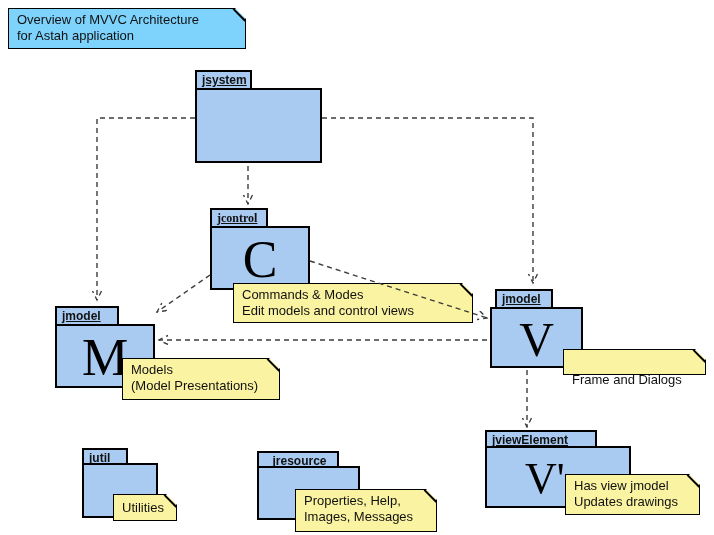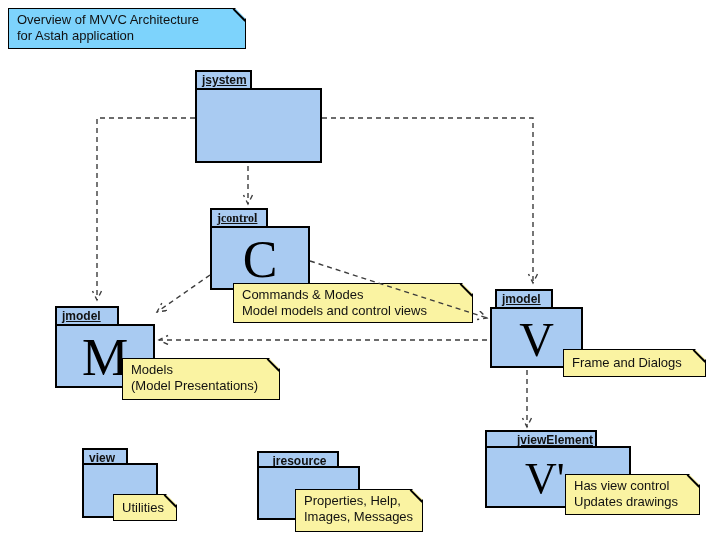--- a/index.html
+++ b/index.html
@@ -71,62 +71,62 @@
     <span class="big-letter" style="font-size:52px;">M</span>
   </div>
 
   <div class="pkg-tab" style="left:495px;top:289px;width:58px;height:18px;">
     <span>jmodel</span>
   </div>
   <div class="pkg-body" style="left:490px;top:307px;width:93px;height:61px;">
     <span class="big-letter" style="font-size:48px;">V</span>
   </div>
 
-  <div class="pkg-tab" style="left:485px;top:430px;width:112px;height:16px;text-align:right;">
+  <div class="pkg-tab" style="left:485px;top:430px;width:112px;height:16px;">
     <span>jviewElement</span>
   </div>
   <div class="pkg-body" style="left:485px;top:446px;width:146px;height:62px;justify-content:flex-start;padding-left:38px;">
     <span class="big-letter" style="font-size:44px;">V'</span>
   </div>
 
   <div class="pkg-tab" style="left:82px;top:448px;width:46px;height:15px;">
-    <span>view</span>
+    <span>jutil</span>
   </div>
   <div class="pkg-body" style="left:82px;top:463px;width:76px;height:55px;"></div>
 
   <div class="pkg-tab" style="left:257px;top:451px;width:82px;height:15px;text-align:center;">
     <span>jresource</span>
   </div>
   <div class="pkg-body" style="left:257px;top:466px;width:103px;height:54px;"></div>
 
 
   <div class="note" style="left:233px;top:283px;width:240px;height:40px;">
     <div class="note-line">Commands &amp; Modes</div>
-    <div class="note-line">Model models and control views</div>
+    <div class="note-line">Edit models and control views</div>
   </div>
 
   <div class="note" style="left:122px;top:358px;width:158px;height:42px;">
     <div class="note-line">Models</div>
     <div class="note-line">(Model Presentations)</div>
   </div>
 
-  <div class="note" style="left:563px;top:349px;width:143px;height:28px;padding-top:5px;">
+  <div class="note" style="left:563px;top:349px;width:143px;height:16px;padding-top:22px;">
     <div class="note-line">Frame and Dialogs</div>
   </div>
 
   <div class="note" style="left:565px;top:474px;width:135px;height:41px;">
-    <div class="note-line">Has view control</div>
+    <div class="note-line">Has view jmodel</div>
     <div class="note-line">Updates drawings</div>
   </div>
 
   <div class="note" style="left:113px;top:494px;width:64px;height:27px;padding-top:5px;">
     <div class="note-line">Utilities</div>
   </div>
 
-  <div class="note" style="left:295px;top:489px;width:128px;height:43px;">
+  <div class="note" style="left:295px;top:489px;width:142px;height:43px;">
     <div class="note-line">Properties, Help,</div>
     <div class="note-line">Images, Messages</div>
   </div>
 
   <svg id="connectors" width="714" height="535" viewBox="0 0 714 535">
     <defs>
       <marker id="openArrow" markerWidth="13" markerHeight="12" refX="10" refY="5" orient="auto" markerUnits="userSpaceOnUse">
         <path d="M1,0.5 L10,5 L1,9.5" fill="none" stroke="#3c3c3c" stroke-width="1.4" stroke-dasharray="none"></path>
       </marker>
     </defs>

